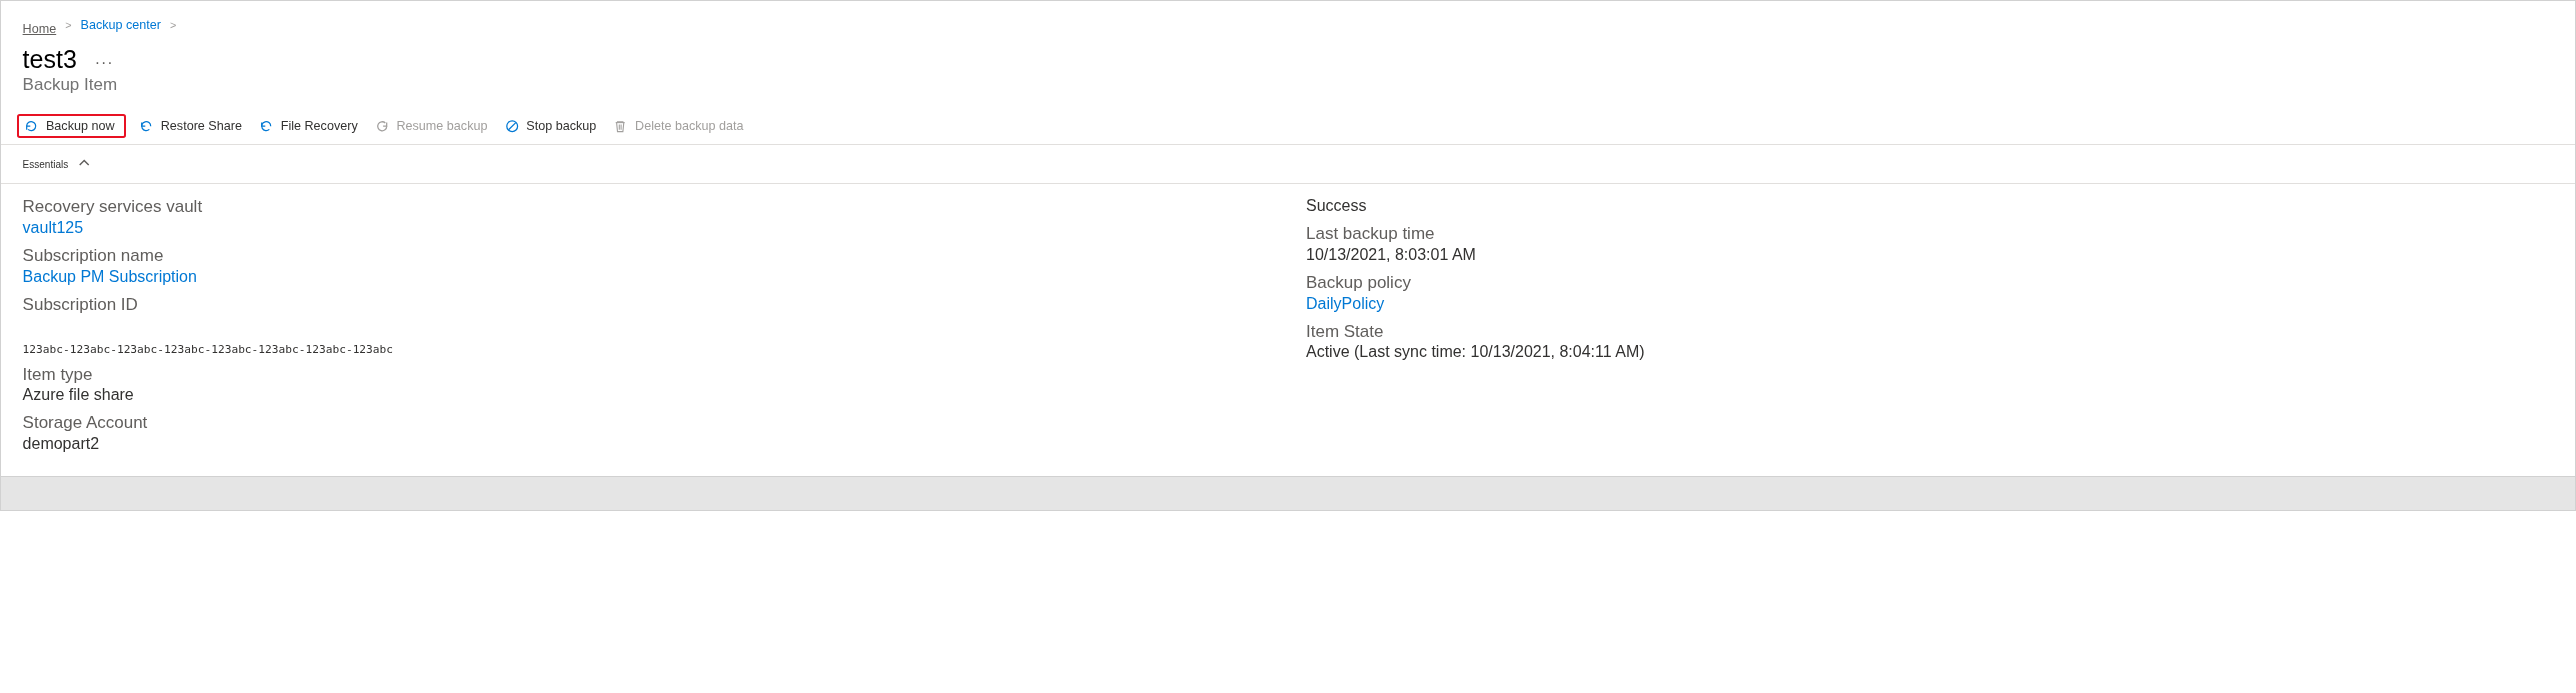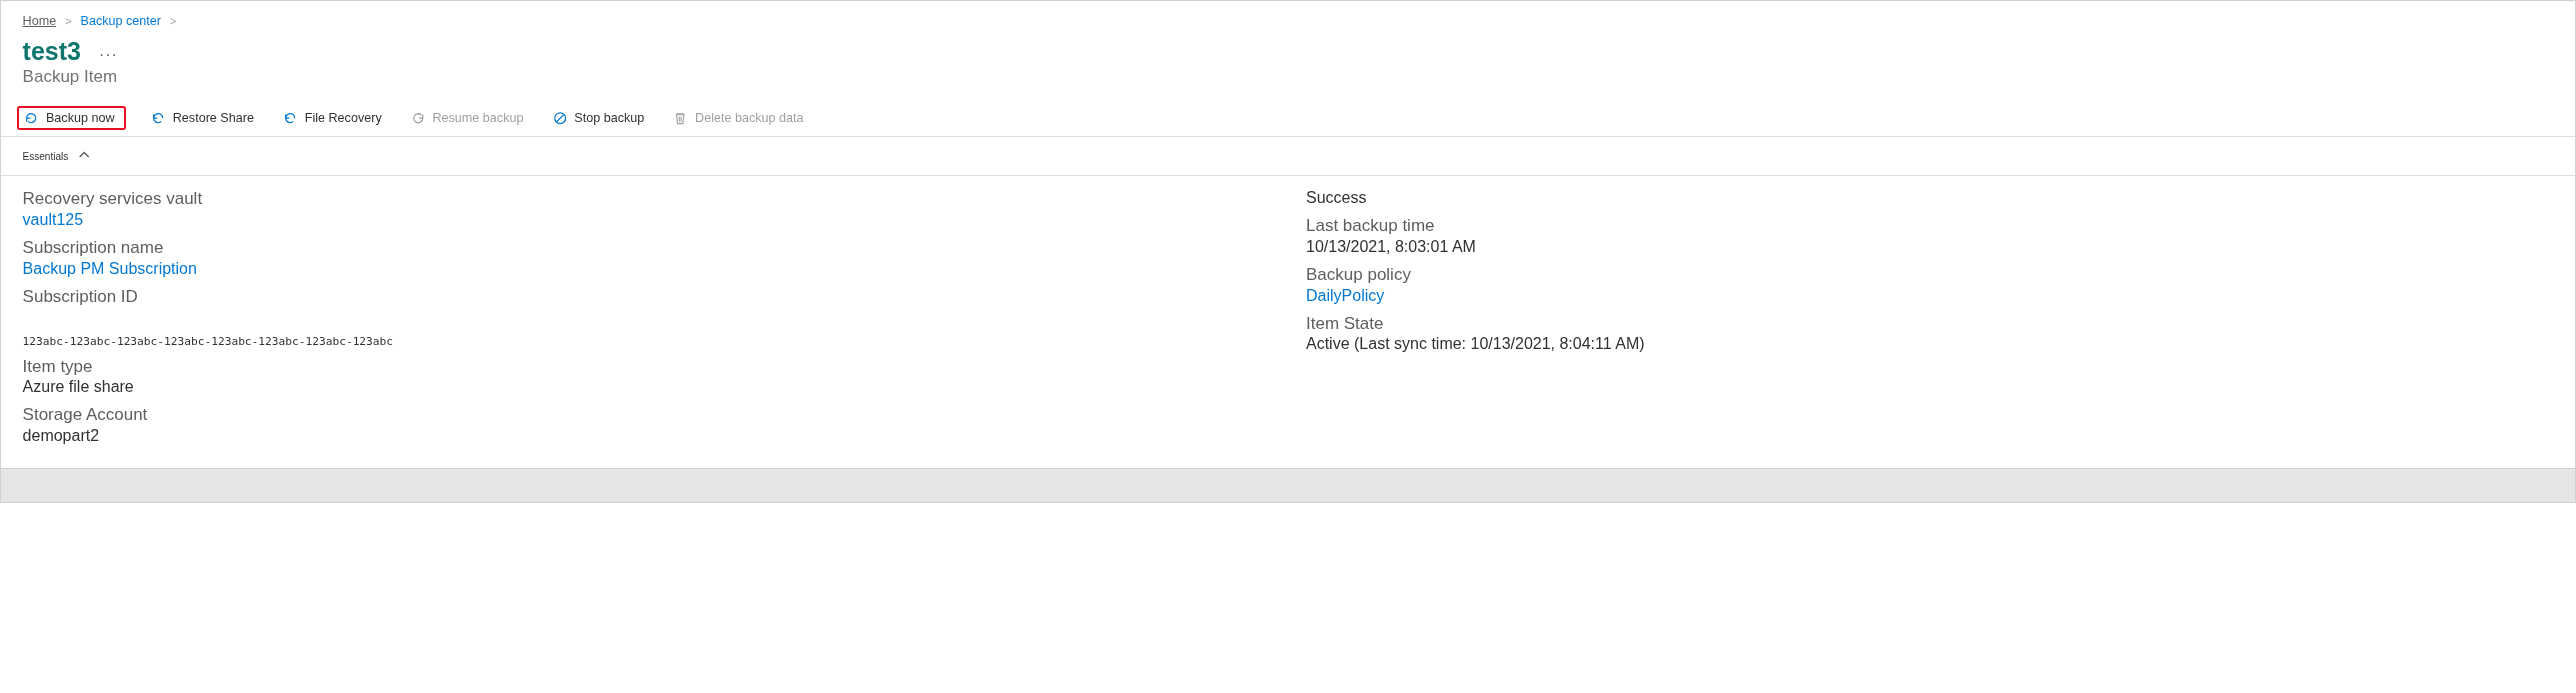--- a/index.html
+++ b/index.html
@@ -16,46 +16,46 @@
     }
     
     .breadcrumb {
       display: flex;
       align-items: center;
       gap: 9px;
       padding: 12.6px 21.6px 5.4px 21.6px;
       font-size: 12.6px;
     }
     .breadcrumb a { color: #605e5c; text-decoration: none; }
-    .breadcrumb a.home { text-decoration: underline; }
+    .breadcrumb a.home { text-decoration: underline; margin-top: 8px; }
     .breadcrumb a.link { color: #0078d4; }
     .breadcrumb .chevron { color: #a19f9d; font-size: 10.8px; }
     
     .title-row {
       display: flex;
       align-items: center;
       gap: 18px;
       padding: 3.6px 21.6px 0 21.6px;
     }
     .page-title {
       font-size: 25px;
-      font-weight: 700;
-      color: #0f766e;
+      font-weight: 400;
+      color: #000000;
     }
     .more-dots { color: #605e5c; font-size: 16px; letter-spacing: 0.9px; cursor: pointer; padding-top: 7.2px; }
     .subtitle {
       padding: 1.8px 21.6px 12.6px 21.6px;
       font-size: 17px;
       color: #737373;
     }
     
     .toolbar {
       display: flex;
       align-items: center;
-      gap: 22px;
+      gap: 10px;
       padding: 6.3px 16px;
       border-bottom: 0.9px solid #e1dfdd;
     }
     .tb-btn {
       display: flex;
       align-items: center;
       gap: 7.2px;
       font-size: 12.6px;
       color: #323130;
       cursor: pointer;

